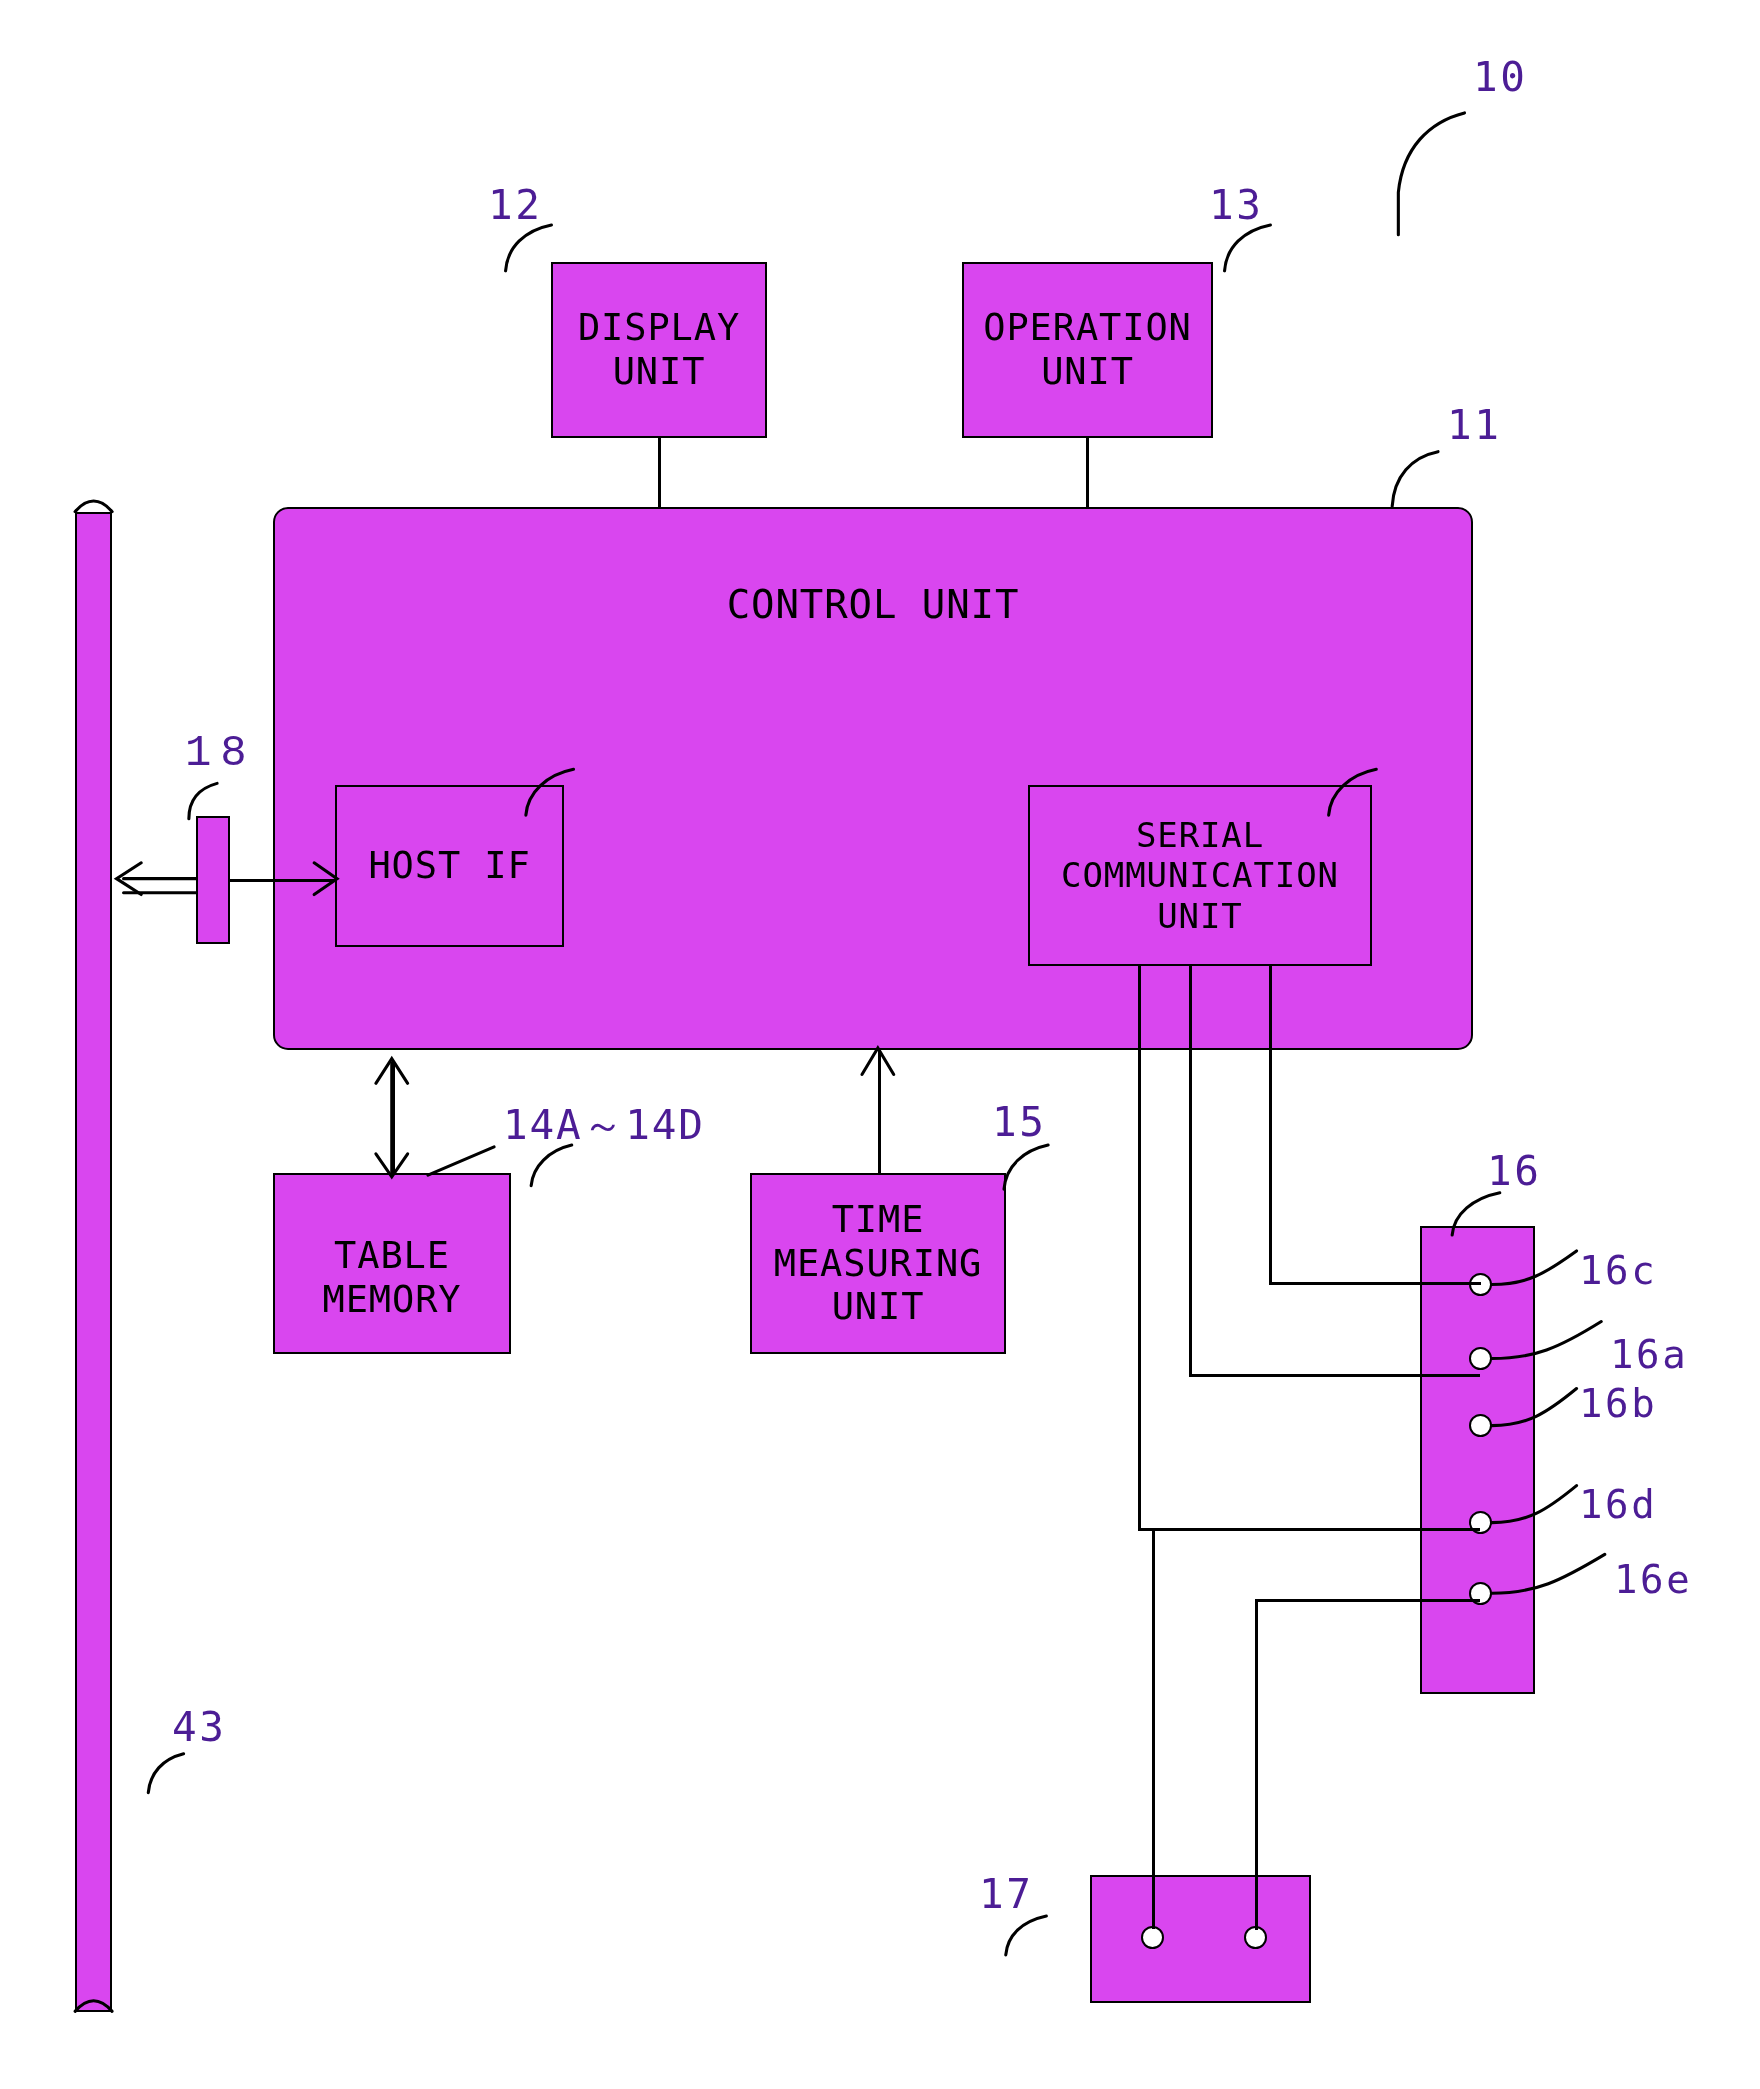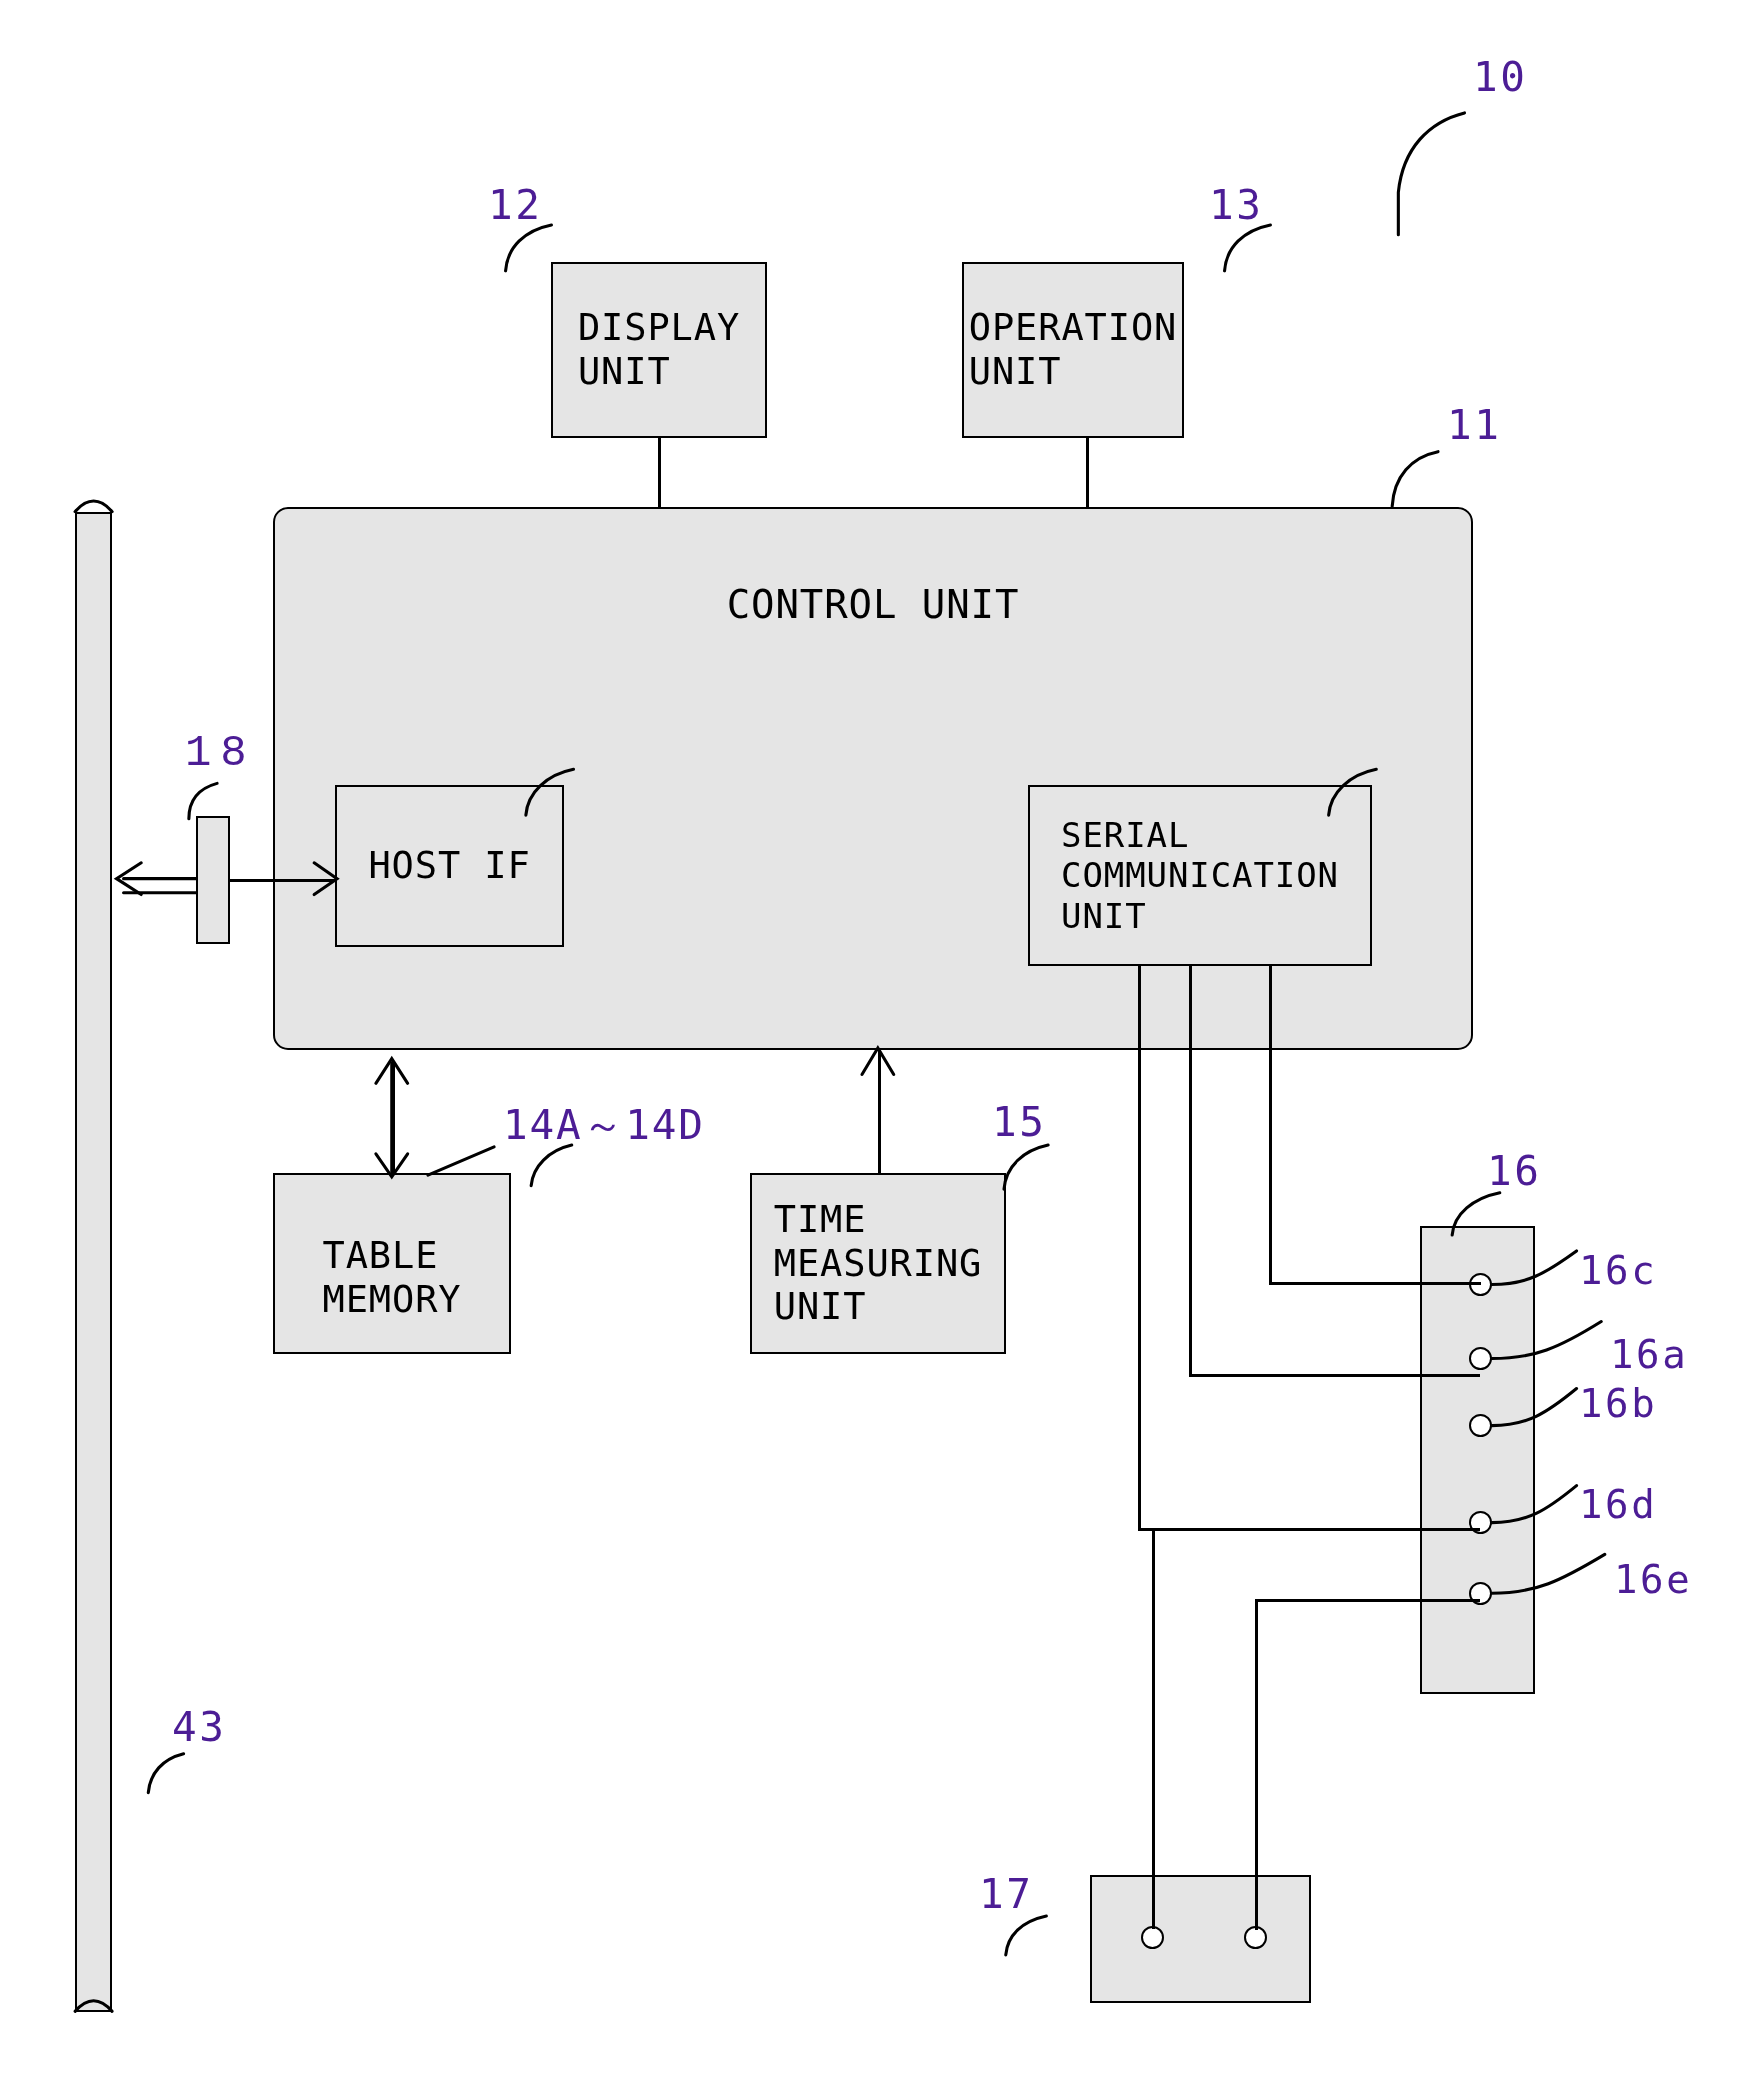--- a/index.html
+++ b/index.html
@@ -15,22 +15,23 @@
     font-family: "DejaVu Sans Mono", monospace;
     overflow: hidden;
   }
   .box {
     position: absolute;
     border: 2.6px solid #000;
     box-sizing: border-box;
     display: flex;
     align-items: center;
     justify-content: center;
+    text-align: center;
     color: #000;
-    background: #e5e5e5;
+    background: #d946ef;
   }
   .box-label {
     font-family: "DejaVu Sans Mono", monospace;
     line-height: 1.18;
     letter-spacing: 0.9px;
     white-space: pre-line;
   }
   .ref {
     position: absolute;
     font-family: "DejaVu Sans Mono", monospace;
@@ -80,21 +81,21 @@
   <div class="ref" style="left:1579px; top:1482px; font-size:39px;">16d</div>
   <div class="ref" style="left:1614px; top:1557px; font-size:39px;">16e</div>
   <div class="ref" style="left:172px; top:1703px; font-size:41px;">43</div>
   <div class="ref" style="left:979px; top:1870px; font-size:41px;">17</div>
 
   <div class="box" style="left:551px; top:262px; width:216px; height:176px;">
     <div class="box-label" style="font-size:37px;">DISPLAY
 UNIT</div>
   </div>
 
-  <div class="box" style="left:962px; top:262px; width:222px; height:176px;">
+  <div class="box" style="left:962px; top:262px; width:251px; height:176px;">
     <div class="box-label" style="font-size:37px;">OPERATION
 UNIT</div>
   </div>
 
   <div class="box" style="left:273px; top:507px; width:1200px; height:543px; align-items:flex-start; justify-content:center;border-radius:15px;">
     <div class="box-label" style="font-size:39px; margin-top:73px;">CONTROL UNIT</div>
   </div>
 
   <div class="box" style="left:335px; top:785px; width:229px; height:162px;">
     <div class="box-label" style="font-size:37px;">HOST IF</div>

